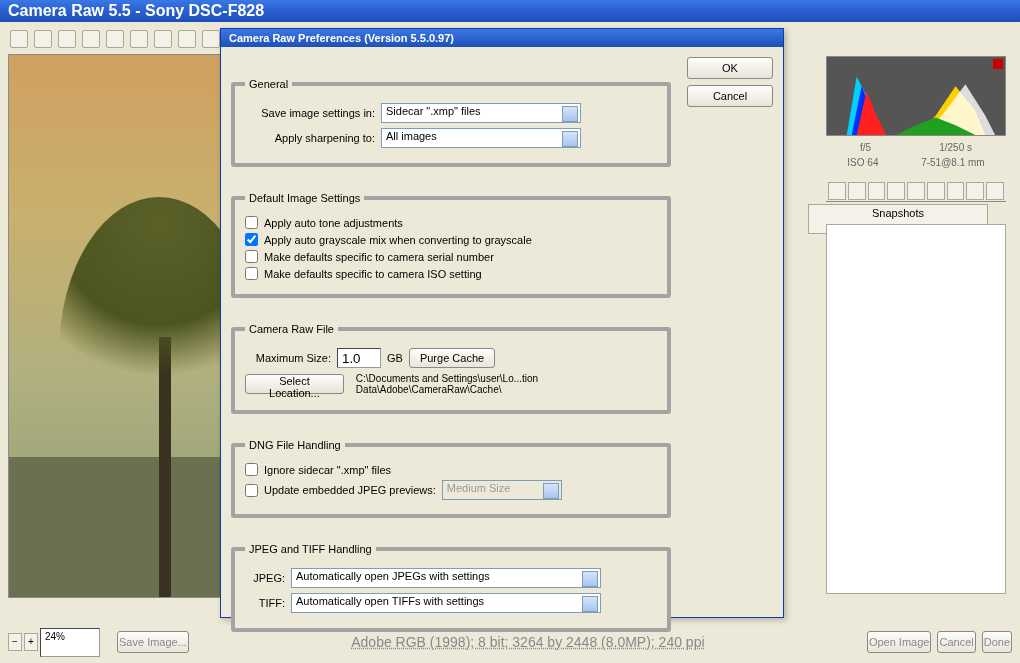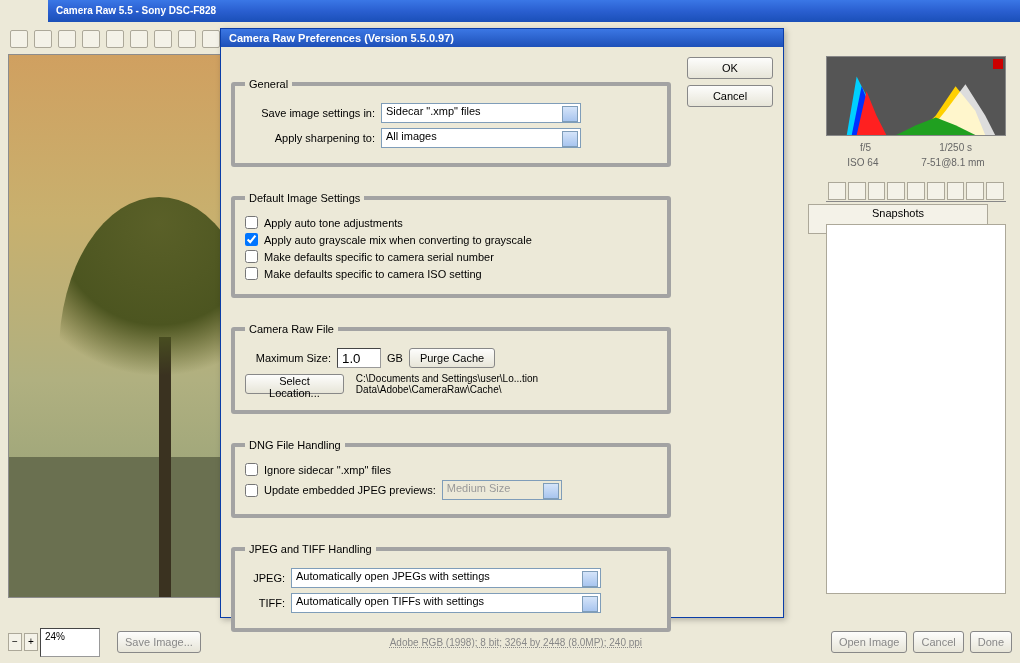--- a/index.html
+++ b/index.html
@@ -6,21 +6,21 @@
 body {
   font-family: Tahoma, "MS Sans Serif", sans-serif;
   font-size: 11px;
   background: #ece9d8;
   width: 1020px; height: 663px; overflow: hidden;
   position: relative;
 }
 .win-title {
   background: linear-gradient(to bottom, #3a77e6 0%, #2a5fd0 50%, #1a4fb8 100%);
   color: #fff; height: 22px; line-height: 22px; padding: 0 8px;
-  font-weight: bold; font-size: 10px; margin-left: 48px;
+  font-weight: bold; font-size: 16px;
 }
 
 
 .appwin { position: absolute; inset: 0; display: flex; flex-direction: column; }
 .client { flex: 1; background: #ece9d8; padding: 6px 8px 8px; position: relative; }
 
 .toolbar {
   display: flex; gap: 6px; padding: 2px 2px 6px;
 }
 .tb-btn {
@@ -61,24 +61,24 @@
 }
 .snapshot-body {
   position:absolute; right:14px; top:202px; width:180px; height:370px;
   background:#fff; border:1px solid #aca899;
 }
 
 .bottom-bar { position:absolute; bottom:8px; left:8px; right:8px; height:26px; display:flex; align-items:center;}
 .zoom-ctl { display:flex; align-items:center; gap:2px;}
 .sm-btn { width:14px; height:18px; border:1px solid #aca899; background:#f4f2e8; font-size:10px; text-align:center; line-height:16px;}
 .zoom-sel { width:60px; height:29px; border:1px inset #999; background:#fff; padding:0 4px; font-size:10px; line-height:16px;}
-.meta-link { flex:1; text-align:center; color:#888; text-decoration: underline dotted; font-size:10px;}
+.meta-link { flex:1; text-align:center; color:#888; text-decoration: underline dotted; font-size:14px;}
 .xp-btn {
   border:1px solid #888; background: linear-gradient(to bottom,#fdfdfc,#e7e5d8);
-  border-radius:3px; height:22px; padding:0 7px; color:#888; font-size:11px;
+  border-radius:3px; height:22px; padding:0 1px; color:#888; font-size:11px;
 }
 .xp-btn.enabled { color:#000; }
 
 
 .dialog {
   position:absolute; left: 220px; top: 28px; width: 564px; height: 590px;
   border: 1px solid #0a3da8; background:#ece9d8; display:flex; flex-direction:column;
   box-shadow: 2px 2px 6px rgba(0,0,0,.25);
 }
 .dlg-title { height: 22px; background: linear-gradient(to bottom,#3b77e4,#1e50b8);

